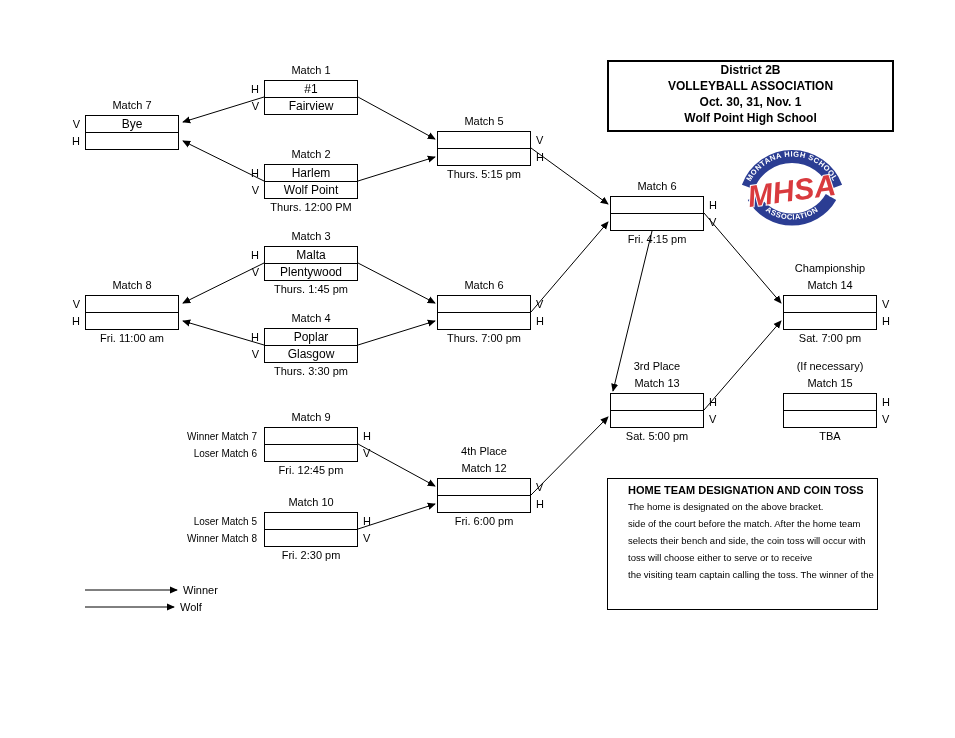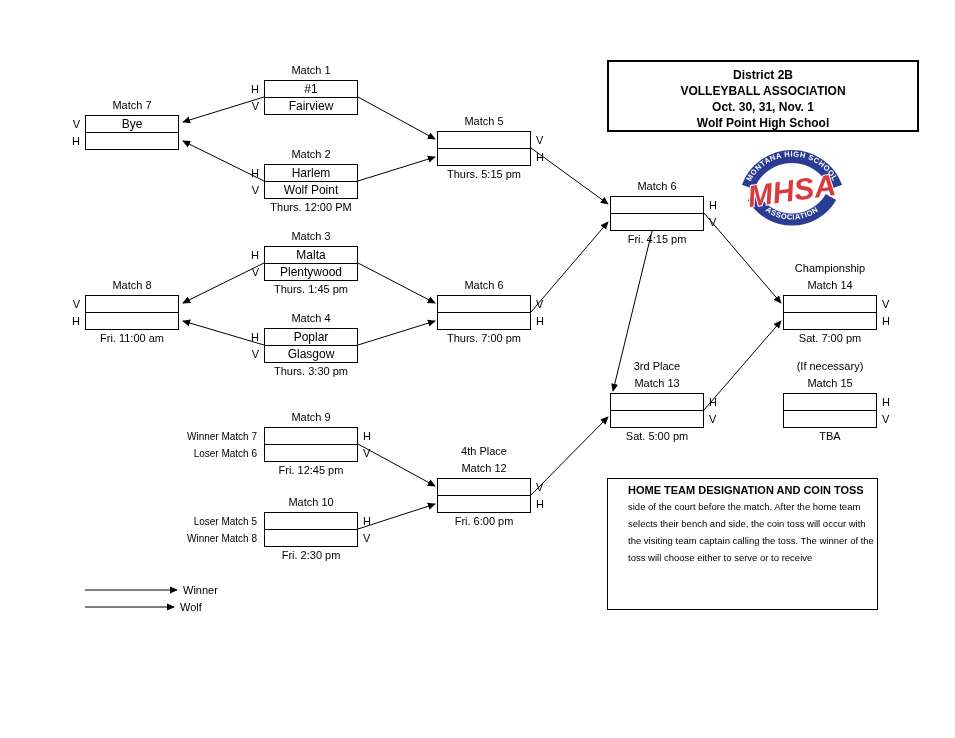--- a/index.html
+++ b/index.html
@@ -14,21 +14,21 @@
   .match .r1{border-bottom:1px solid #000;}
   .match .side{position:absolute;font-size:11px;line-height:17px;}
   .match .sl{right:100%;margin-right:5px;}
   .match .sr{left:100%;margin-left:5px;}
   .match .s1{top:1px;}
   .match .s2{top:18px;}
   .match .feed{position:absolute;right:100%;margin-right:7px;font-size:10px;white-space:nowrap;line-height:17px;}
   .match .f1{top:1px;}
   .match .f2{top:18px;}
   .match .time{position:absolute;left:-30px;right:-30px;top:37px;text-align:center;font-size:11px;white-space:nowrap;}
-  .title-box{position:absolute;left:607px;top:60px;width:312px;height:72px;border:2px solid #000;box-sizing:border-box;text-align:center;padding-top:5px;background:#fff;}
+  .title-box{position:absolute;left:607px;top:60px;width:287px;height:72px;border:2px solid #000;box-sizing:border-box;text-align:center;background:#fff;}
   .title-box .tline{font-size:12px;font-weight:bold;line-height:16px;white-space:nowrap;}
   .coin-box{position:absolute;left:607px;top:478px;width:271px;height:132px;border:1.5px solid #000;box-sizing:border-box;background:#fff;padding:4px 20px;}
   .coin-box .ctitle{font-size:11px;font-weight:bold;text-align:center;line-height:15px;white-space:nowrap;}
   .coin-box .cline{font-size:9.5px;line-height:17px;white-space:nowrap;}
   .legend-text{position:absolute;font-size:11px;line-height:13px;white-space:nowrap;}
   .logo{position:absolute;left:733px;top:137px;width:118px;height:93px;}
 </style>
 </head>
 <body>
 
@@ -252,19 +252,20 @@
       <div class="row"></div>
     </div>
     <div class="time">Fri. 2:30 pm</div>
   </div>
 
   <div class="legend-text" style="left:183px;top:584px;">Winner</div>
   <div class="legend-text" style="left:180px;top:601px;">Wolf</div>
 
   <div class="coin-box">
     <div class="ctitle">HOME TEAM DESIGNATION AND COIN TOSS</div>
+    <div class="cline">The home is designated on the above bracket.</div>
     <div class="cline">side of the court before the match.  After the home team</div>
     <div class="cline">selects their bench and side, the coin toss will occur with</div>
+    <div class="cline">toss will choose either to serve or to receive</div>
     <div class="cline">the visiting team captain calling the toss.  The winner of the</div>
-    <div class="cline">toss will choose either to serve or to receive</div>
   </div>
 
 </div>
 
 </body></html>

